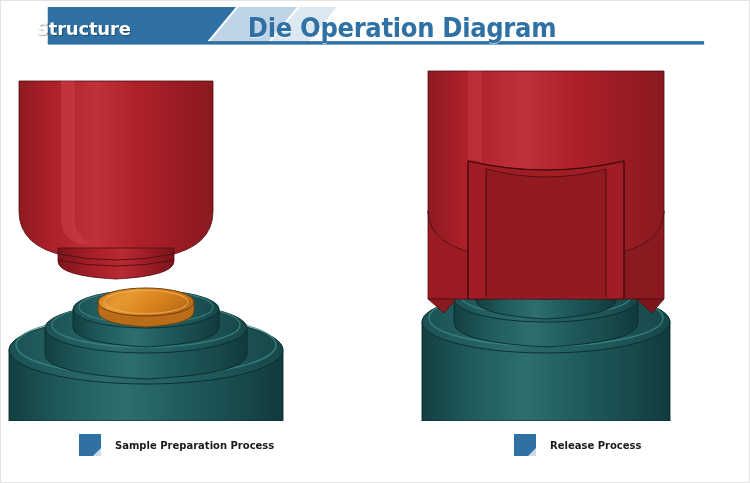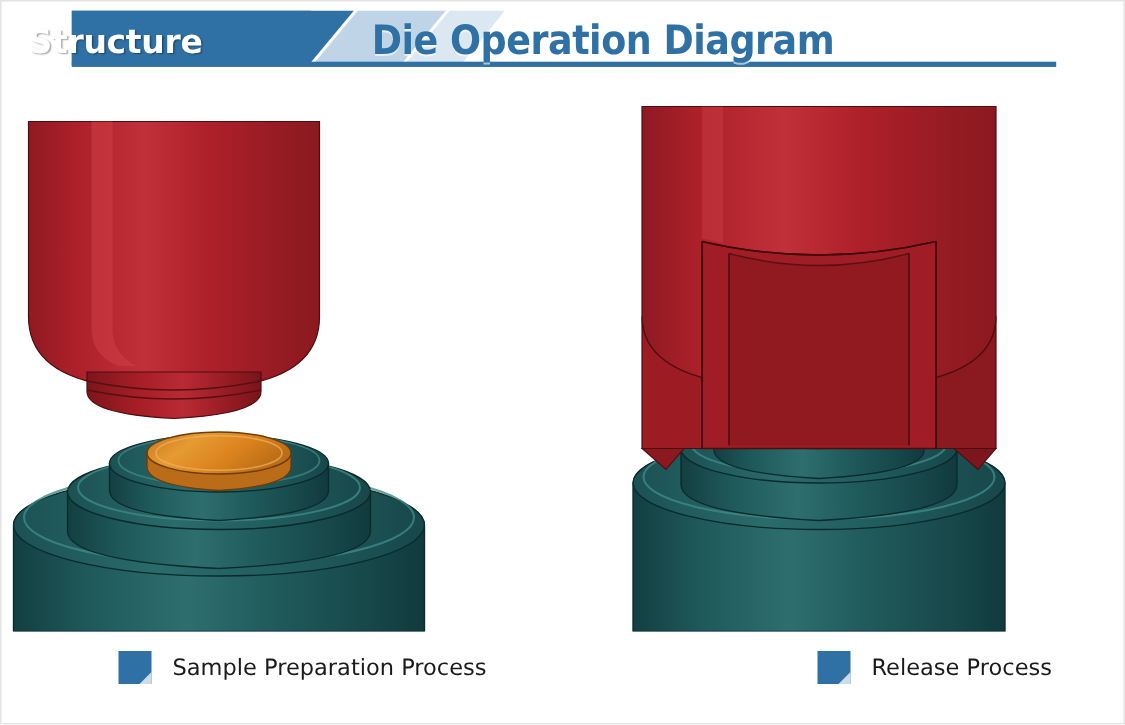--- a/index.html
+++ b/index.html
@@ -49,27 +49,27 @@
     font-weight: bold;
     font-stretch: condensed;
     color: #2f71a4;
     letter-spacing: -0.3px;
     padding-left: 52px;
     box-sizing: border-box;
     text-shadow: 0 1px 0 rgba(255,255,255,0.6);
   }
   .header-label {
     position: absolute;
-    left: 18px;
+    left: 35px;
     top: 8px;
     height: 38px;
     display: flex;
     align-items: center;
     font-family: "DejaVu Sans", sans-serif;
-    font-size: 22px;
+    font-size: 18px;
     font-weight: bold;
     color: #ffffff;
     letter-spacing: -0.2px;
     text-shadow: 1px 1px 1px rgba(0,0,0,0.35);
   }
 
   
   .diagrams {
     position: absolute;
     left: 0;
@@ -95,43 +95,43 @@
     height: 48px;
   }
   .legend-item {
     position: absolute;
     top: 0;
     height: 48px;
     display: flex;
     align-items: center;
   }
   .legend-item-left  { left: 78px; }
-  .legend-item-right { left: 544px; }
+  .legend-item-right { left: 513px; }
   .legend-swatch {
     position: relative;
     width: 22px;
     height: 22px;
     background: #2f71a4;
     flex: 0 0 auto;
   }
   .legend-swatch::after {
     content: "";
     position: absolute;
     right: 0;
     bottom: 0;
     width: 0;
     height: 0;
     border-left: 8px solid transparent;
     border-bottom: 8px solid #cfdce8;
   }
   .legend-text {
     margin-left: 14px;
     font-family: "DejaVu Sans", sans-serif;
-    font-size: 15px;
-    font-weight: normal;
+    font-size: 10px;
+    font-weight: bold;
     color: #1a1a1a;
     white-space: nowrap;
   }
 </style>
 </head>
 <body>
 
 <div id="page">
 
   <div class="header">

